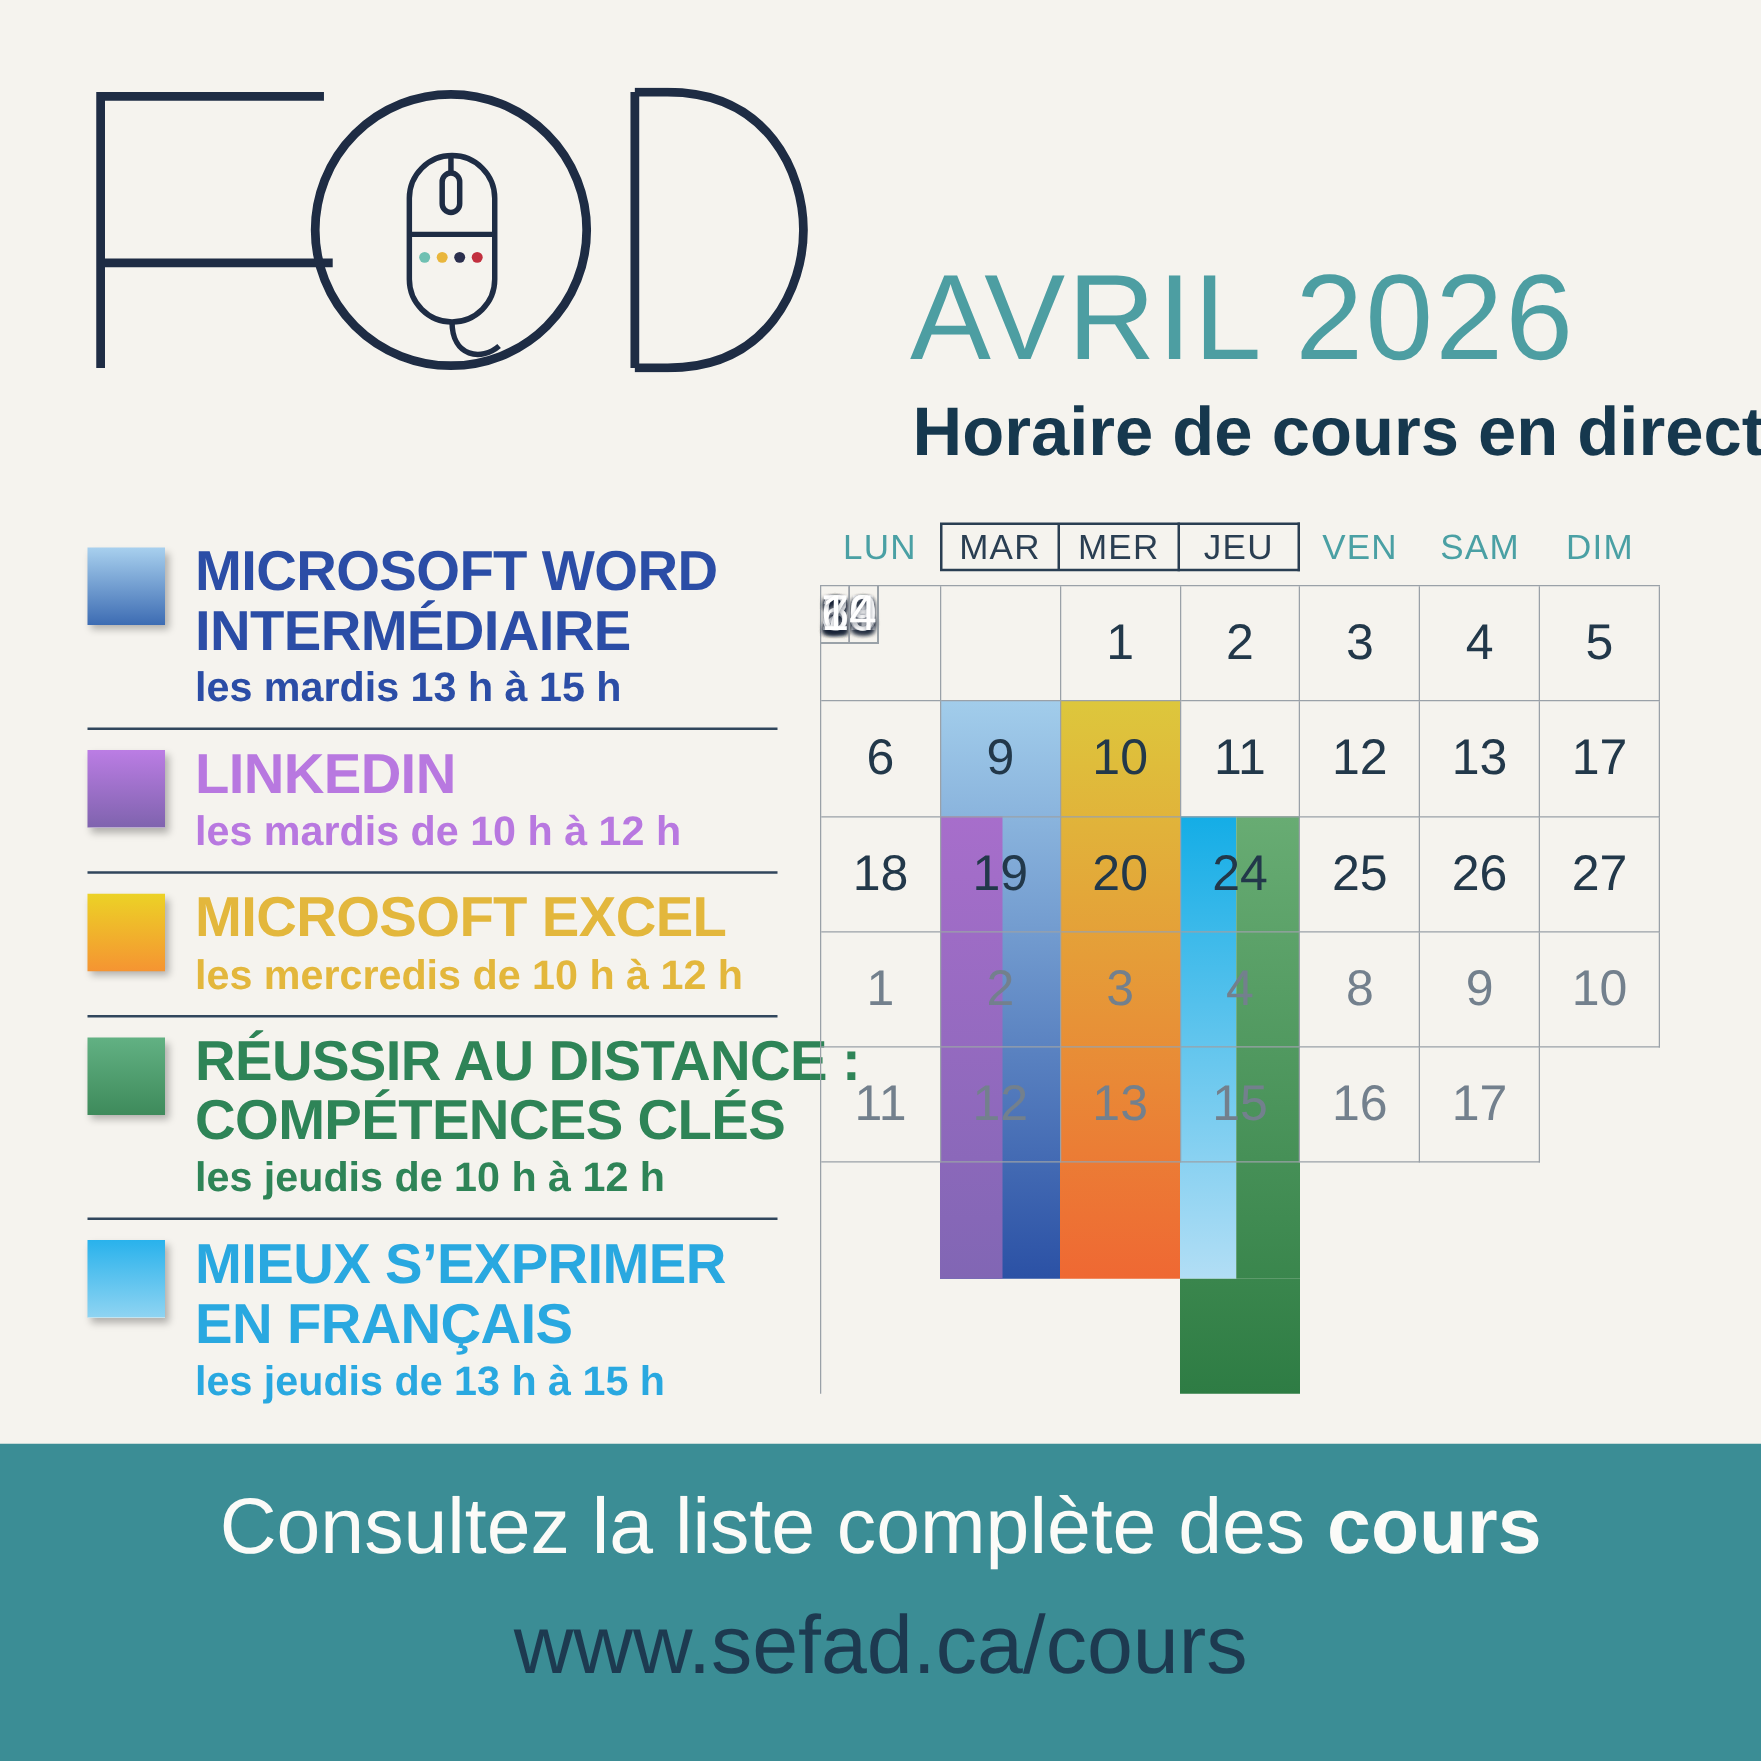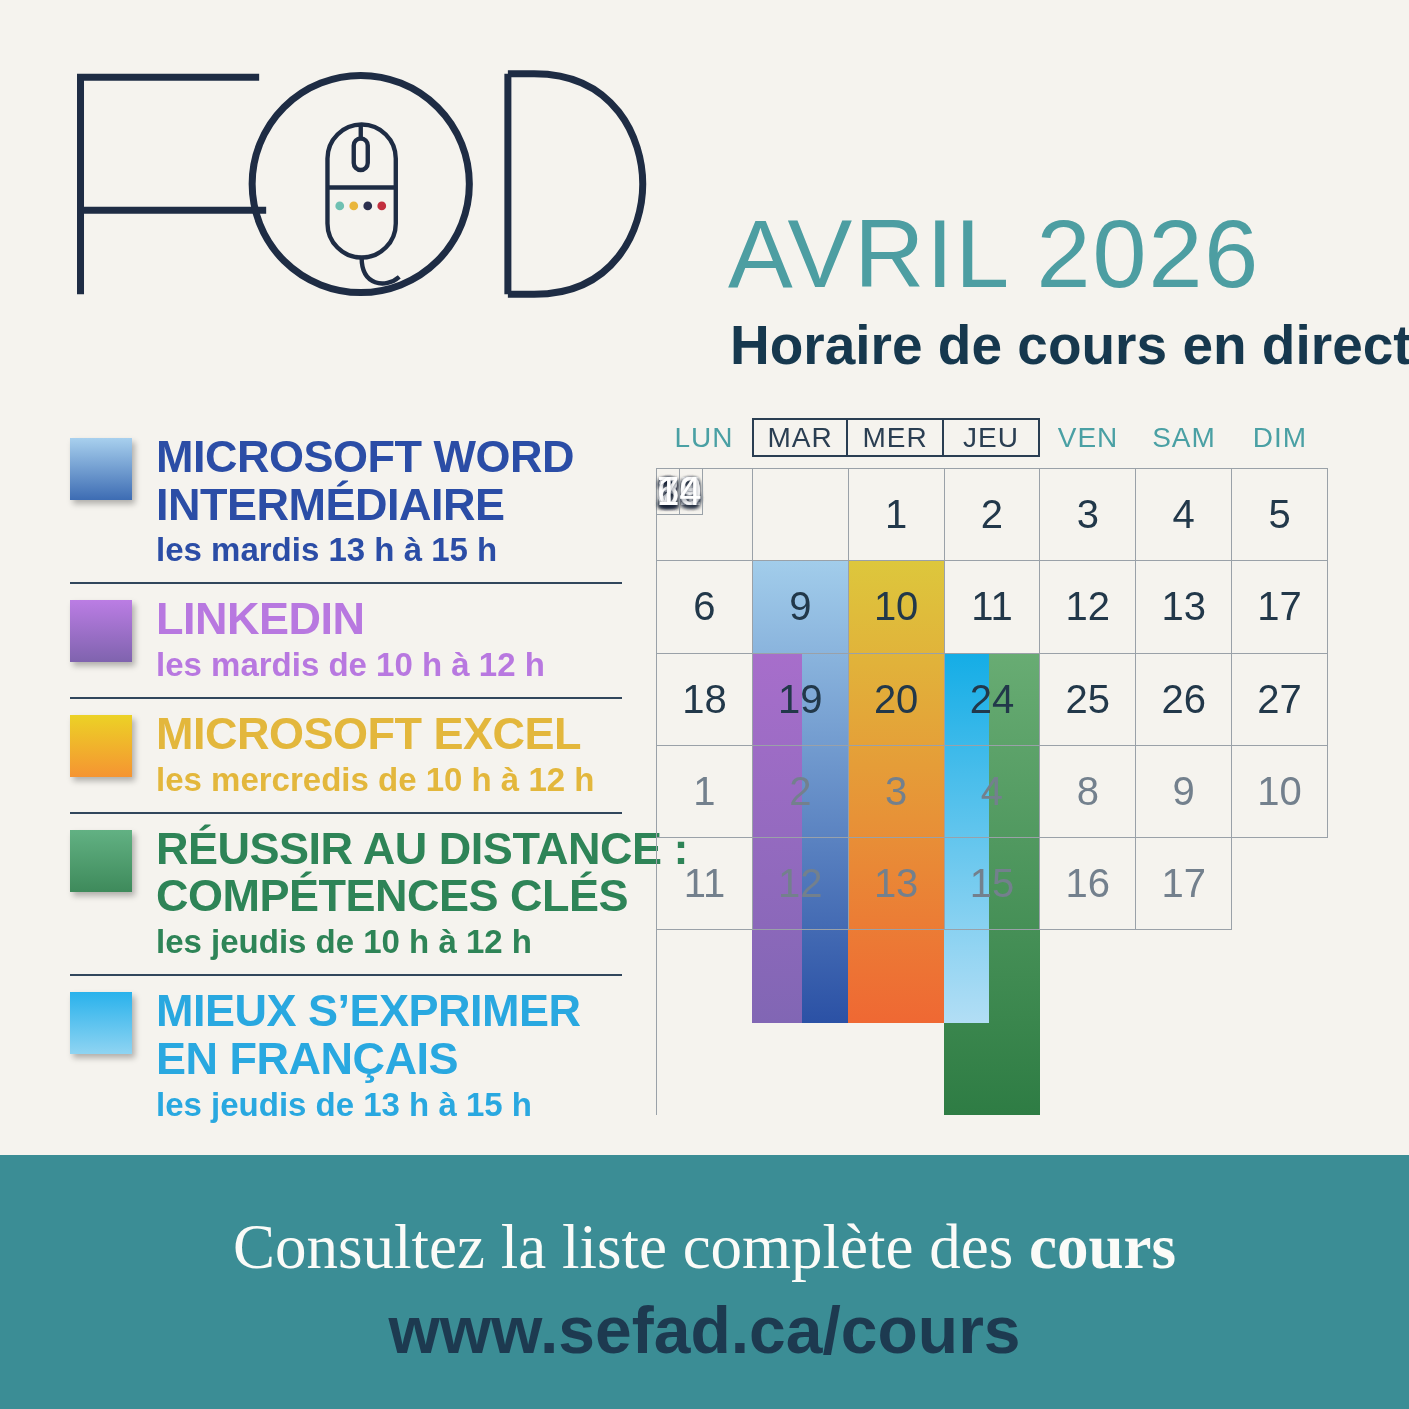--- a/index.html
+++ b/index.html
@@ -87,23 +87,23 @@
   }
   .cal-cell.april { color:var(--day-navy,#22384a); }
   .cal-cell.other { color:var(--day-muted,#73808d); }
   .cal-cell.band  { color:#ffffff; text-shadow:0 2px 4px rgba(25,35,55,.45); }
 
   
   .banner {
     position:absolute; left:0; top:1155px; width:1409px; height:254px;
     background:var(--banner-bg,#3b8d95); text-align:center;
   }
-  .banner-line1 { margin-top:56px; font-size:63px; font-weight:400; color:var(--banner-text,#fbfbf8);font-family:Liberation Serif, serif; }
+  .banner-line1 { margin-top:30px; font-size:63px; font-weight:400; color:var(--banner-text,#fbfbf8); }
   .banner-line1 b { font-weight:700; }
-  .banner-line2 { margin-top:8px; font-size:66px; font-weight:700; color:var(--banner-url,#1d3a50); }
+  .banner-line2 { margin-top:20px; font-size:66px; font-weight:400; color:var(--banner-url,#1d3a50); }
 </style>
 </head>
 <body>
 
 <div class="stage">
 
   <div class="logo-block">
     <svg class="logo-svg" viewBox="0 0 660 260">
       <g fill="none" stroke="#1e2c44" stroke-width="8">
 

